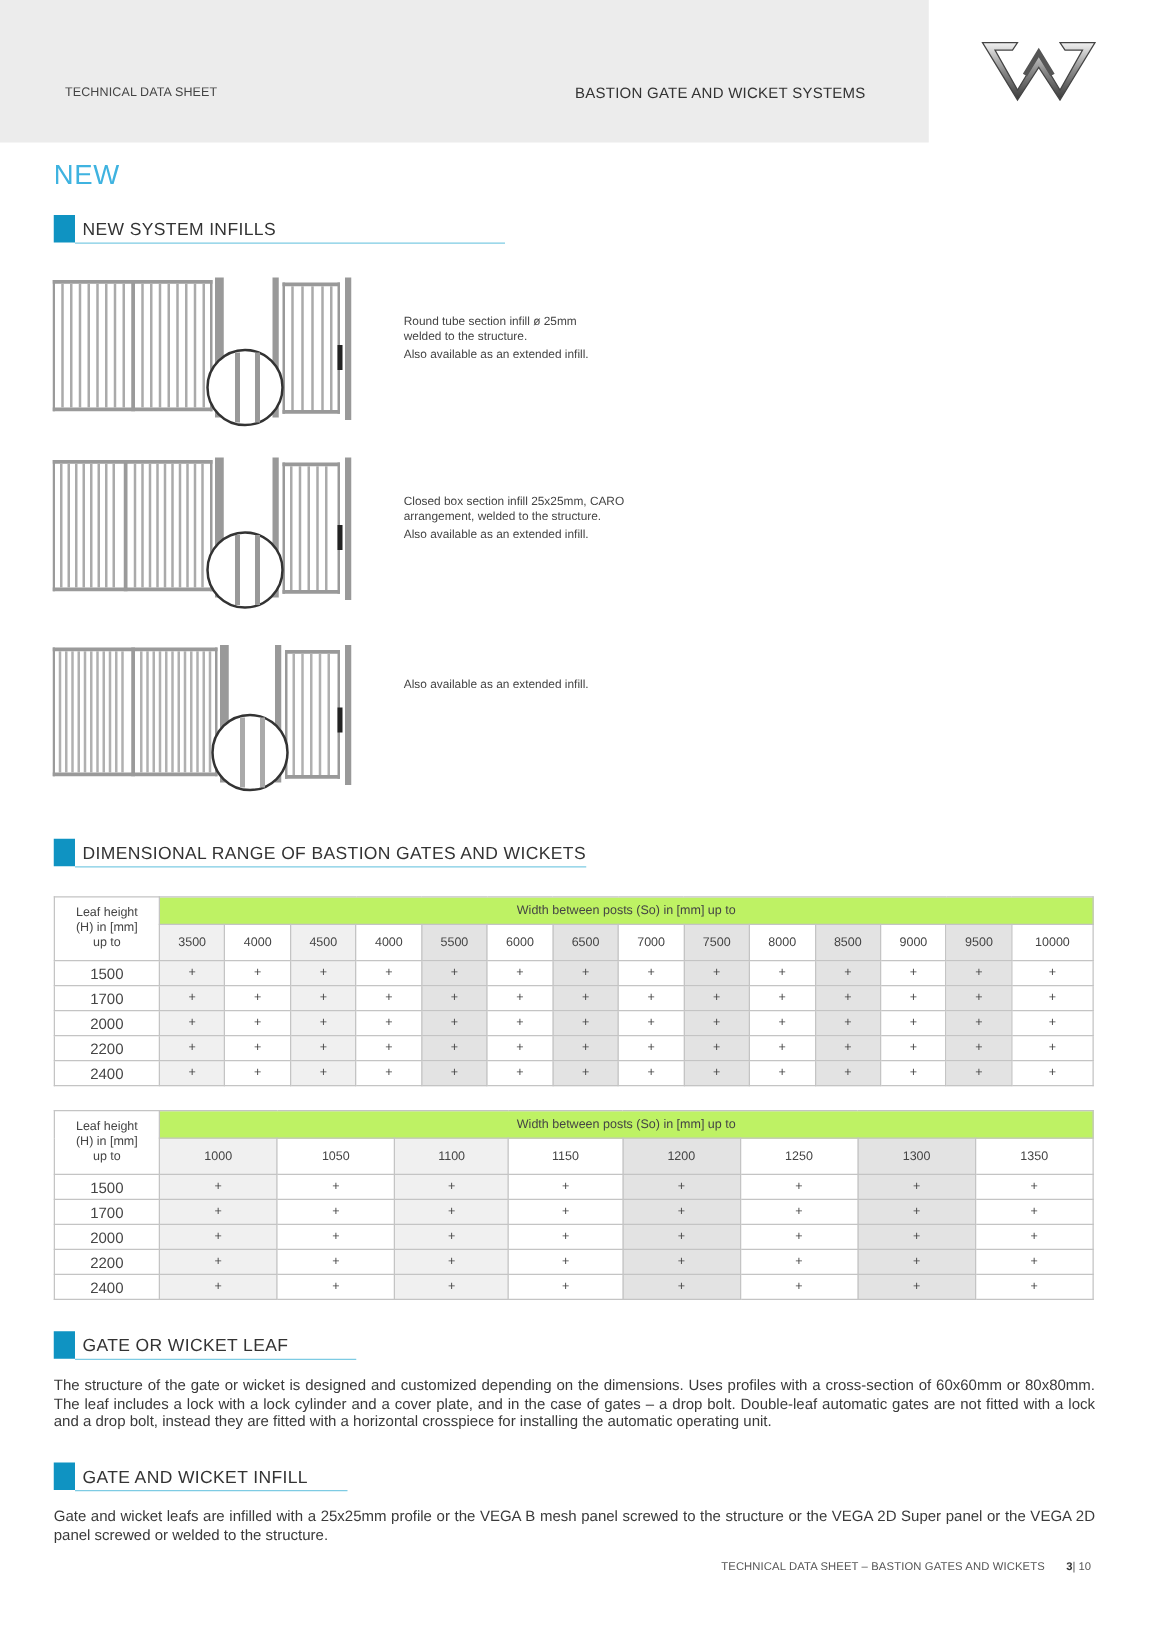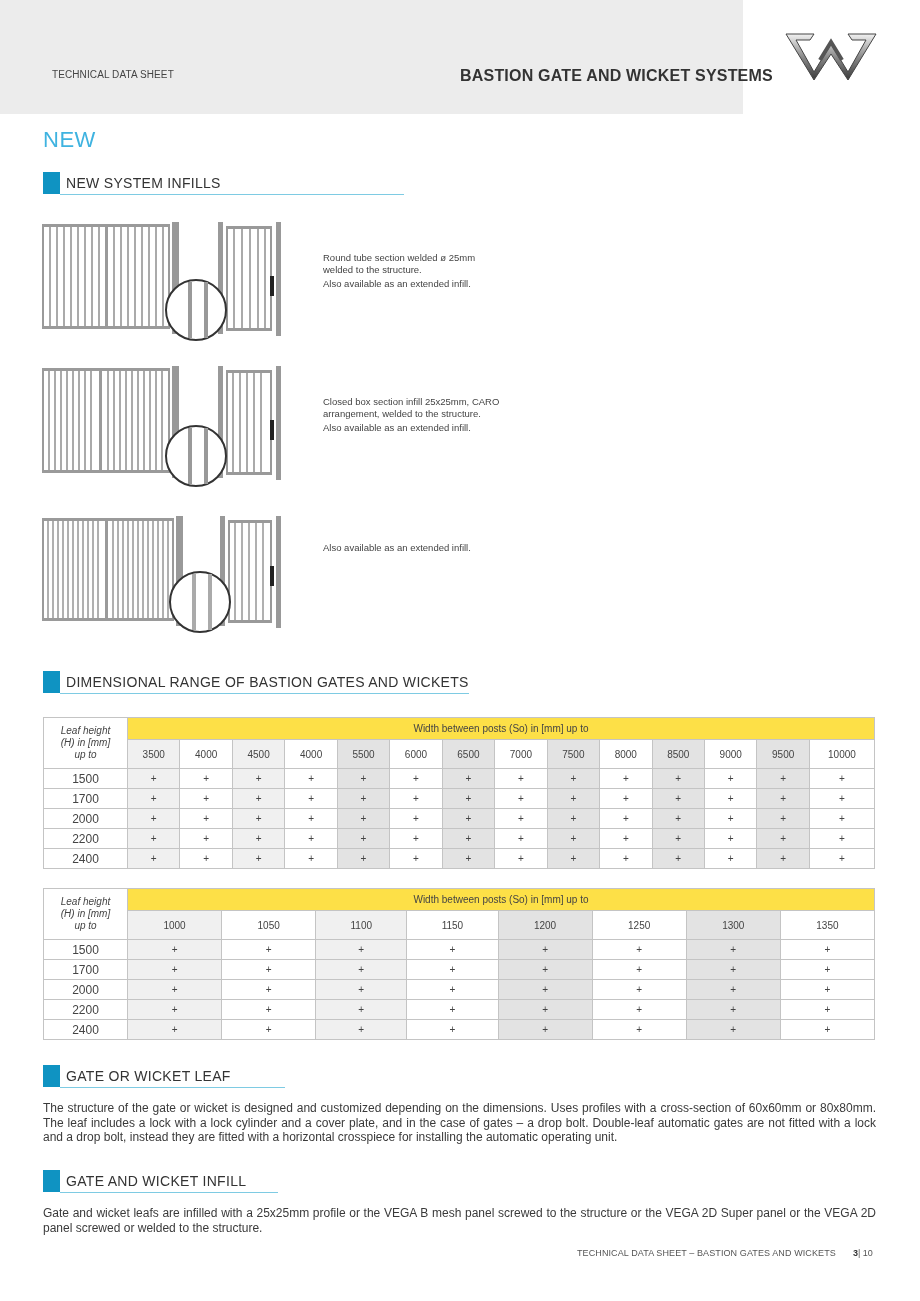--- a/index.html
+++ b/index.html
@@ -1,38 +1,38 @@
 <!DOCTYPE html>
 <html><head>
 <meta charset="utf-8">
 <style>
   * { box-sizing: border-box; margin: 0; padding: 0; }
   html, body { width: 920px; height: 1301px; background: #ffffff; overflow: hidden; }
   body { font-family: "Liberation Sans", "DejaVu Sans", sans-serif; color: #3a3a3a; position: relative; }
 
   .header-band { position: absolute; left: 0; top: 0; width: 743px; height: 114px; background: #ececec; }
   .header-left { position: absolute; left: 52px; top: 69px; font-size: 10px; color: #444; letter-spacing: 0.1px; }
-  .header-right { position: absolute; left: 460px; top: 67px; font-size: 16px; font-weight: bold; color: #333; letter-spacing: 0.2px; }
+  .header-right { position: absolute; left: 460px; top: 67px; font-size: 12px; font-weight: normal; color: #333; letter-spacing: 0.2px; }
   .logo { position: absolute; left: 784px; top: 30px; width: 94px; height: 52px; }
 
   .new-title { position: absolute; left: 43px; top: 127px; font-size: 22px; color: #3fb3e0; font-weight: normal; letter-spacing: 0.5px; }
 
   .section-head { position: absolute; left: 43px; height: 22px; }
   .section-head .sq { position: absolute; left: 0; top: 0; width: 17px; height: 22px; background: #0f93c2; }
   .section-head .label { position: absolute; left: 23px; top: 3px; font-size: 14px; color: #333; white-space: nowrap; letter-spacing: 0.3px; }
   .section-head .line { position: absolute; left: 17px; bottom: -1px; height: 1.5px; background: #7ecbe3; }
 
   .gate-img { position: absolute; left: 42px; width: 240px; height: 124px; }
   .infill-text { position: absolute; left: 323px; font-size: 9.5px; color: #444; line-height: 12.4px; }
   .infill-text p + p { margin-top: 1px; }
 
   table.dim { position: absolute; left: 43px; border-collapse: collapse; font-size: 10px; color: #444; }
   table.dim td, table.dim th { border: 1px solid #c4c4c4; text-align: center; font-weight: normal; }
-  table.dim th.corner { width: 84px; line-height: 12px; padding: 2px 0; font-style: italic; }
-  table.dim th.span { height: 22px; background: #fde047; }
+  table.dim th.corner { width: 84px; line-height: 12px; padding: 2px 0; }
+  table.dim th.span { height: 22px; background: #bef264; }
   table.dim th.col { height: 29px; }
   table.dim td { height: 20px; font-size: 10px; }
   table.dim td.rowh { font-size: 12px; }
   .shade-l { background: #f0f0f0; }
   .shade-d { background: #e3e3e3; }
 
   .para { position: absolute; left: 43px; width: 833px; font-size: 12px; line-height: 14.5px; color: #3a3a3a; text-align: justify; }
   .footer-text { position: absolute; left: 577px; top: 1248px; font-size: 9px; color: #555; letter-spacing: 0.1px; }
   .footer-page { position: absolute; left: 853px; top: 1248px; font-size: 9px; color: #555; }
   .footer-page b { font-weight: bold; color: #333; }
@@ -204,21 +204,21 @@
       <line x1="221" y1="9" x2="221" y2="106"></line>
     </g>
   <rect x="234" y="2" width="5" height="112" fill="#999"></rect>
   <rect x="228" y="52" width="4" height="20" fill="#222"></rect>
   <circle cx="158" cy="88" r="30" fill="#fff" stroke="#333" stroke-width="2"></circle>
   <line x1="152" y1="60" x2="152" y2="116" stroke="#aaa" stroke-width="4"></line>
   <line x1="168" y1="60" x2="168" y2="116" stroke="#aaa" stroke-width="4"></line>
 </svg>
 
 <div class="infill-text" style="top:252px;">
-  <p><span>Round tube section welded ø 25mm</span><br><span>welded to the structure.</span></p>
+  <p><span>Round tube section infill ø 25mm</span><br><span>welded to the structure.</span></p>
   <p>Also available as an extended infill.</p>
 </div>
 <div class="infill-text" style="top:396px;">
   <p><span>Closed box section infill 25x25mm, CARO</span><br><span>arrangement, welded to the structure.</span></p>
   <p>Also available as an extended infill.</p>
 </div>
 <div class="infill-text" style="top:542px;">
   <p>Also available as an extended infill.</p>
 </div>
 

